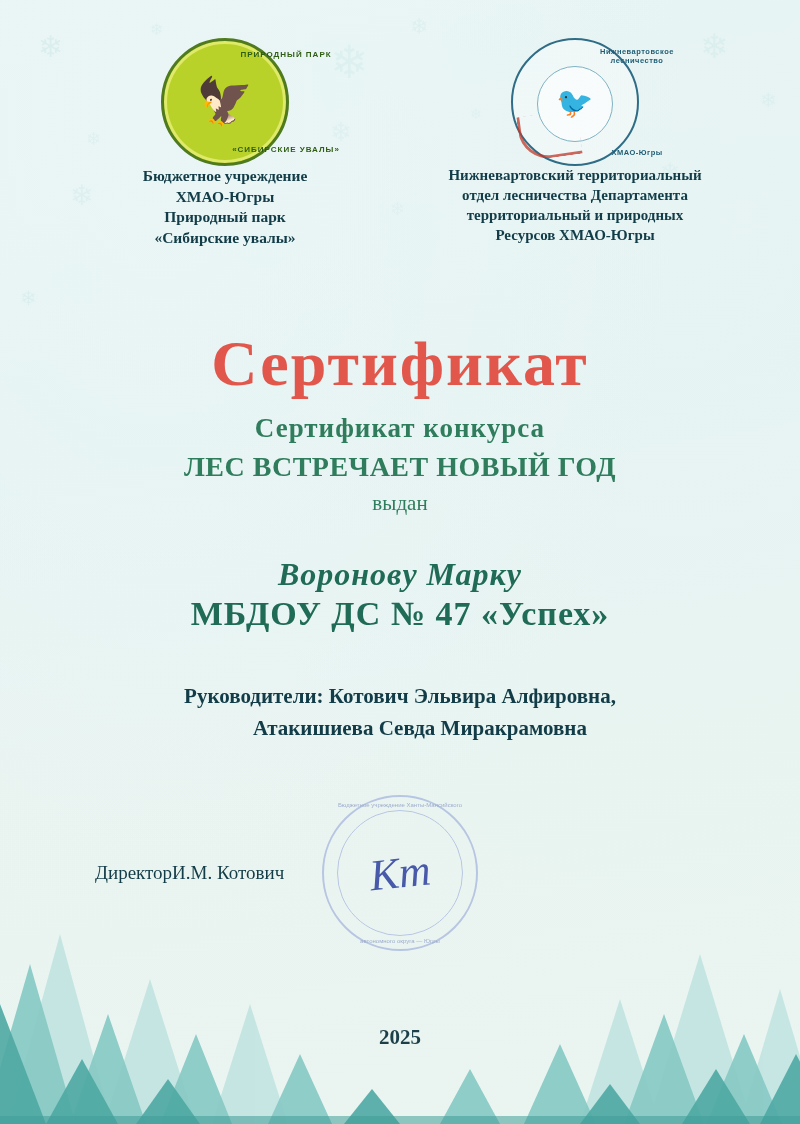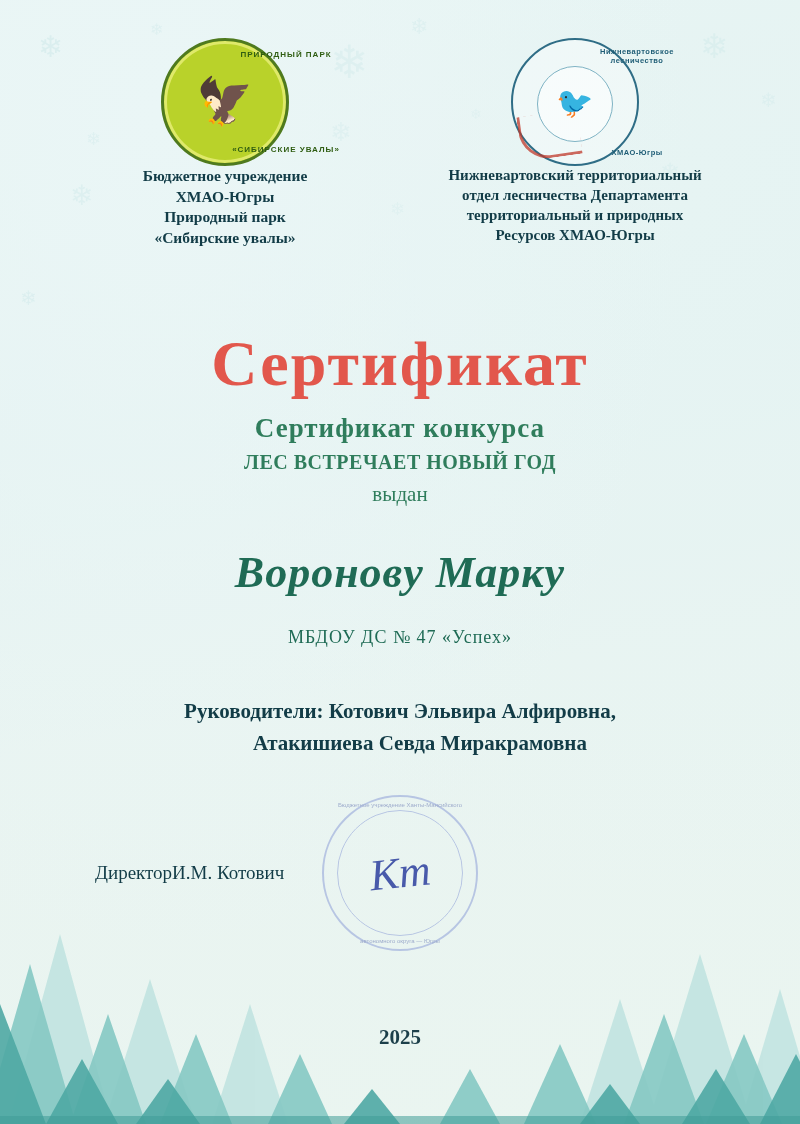--- a/index.html
+++ b/index.html
@@ -173,41 +173,41 @@
   .subtitle {
     margin-top: 16px;
     font-weight: bold;
     font-size: 27px;
     letter-spacing: 1px;
     color: #2f7d5c;
   }
   .contest {
     margin-top: 7px;
     font-weight: bold;
-    font-size: 20px;
+    font-size: 28px;
     letter-spacing: 0.5px;
     color: #2f7d5c;
   }
   .issued {
     margin-top: 8px;
     font-size: 21px;
     color: #2f7d5c;
   }
   .recipient {
     margin-top: 40px;
     font-weight: bold;
     font-style: italic;
-    font-size: 44px;
+    font-size: 32px;
     letter-spacing: 1px;
     color: #1f6b55;
   }
   .institution {
-    margin-top: 29px;
-    font-weight: normal;
-    font-size: 18px;
+    margin-top: 2px;
+    font-weight: bold;
+    font-size: 34px;
     letter-spacing: 1px;
     color: #1f6b55;
   }
   .supervisors {
     margin-top: 48px;
     font-weight: bold;
     font-size: 21px;
     color: #123c47;
     line-height: 1.5;
   }

